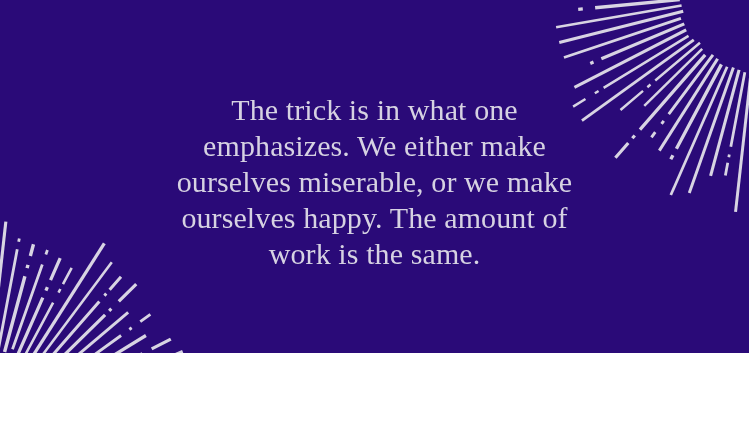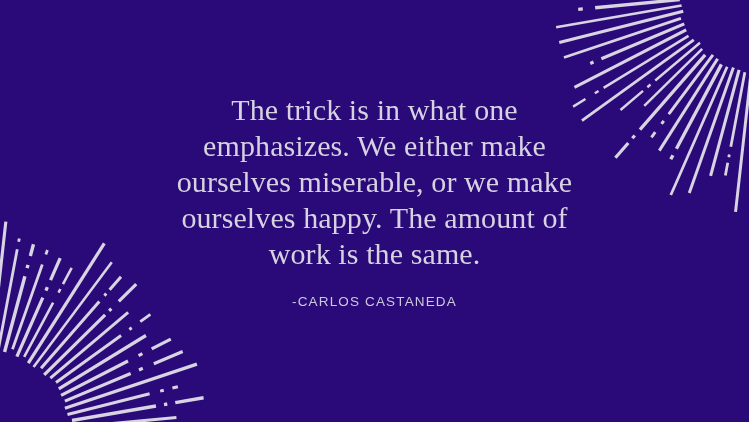--- a/index.html
+++ b/index.html
@@ -3,21 +3,21 @@
 <meta charset="utf-8">
 <style>
   html, body {
     margin: 0;
     padding: 0;
     background: #ffffff;
   }
   #canvas {
     position: relative;
     width: 749px;
-    height: 422px;
+    height: 353px;
     overflow: hidden;
     background: #2a0a78;
     font-family: "Liberation Serif", serif;
   }
   .burst-svg {
     position: absolute;
     top: 0;
     left: 0;
     width: 749px;
     height: 422px;
@@ -122,16 +122,15 @@
       <line x1="65.99" y1="460.52" x2="212.78" y2="503.38" stroke="#d8d4e3" stroke-width="2.92" stroke-linecap="butt" stroke-dasharray="96.9 10.9 3.0 11.3"></line>
       <line x1="65.54" y1="467.44" x2="189.89" y2="514.23" stroke="#d8d4e3" stroke-width="3.13" stroke-linecap="butt" stroke-dasharray="110.9 12.2 4.6 999"></line>
       <line x1="65.17" y1="474.72" x2="191.22" y2="533.41" stroke="#d8d4e3" stroke-width="3.50" stroke-linecap="butt"></line>
       <line x1="60.85" y1="480.27" x2="143.34" y2="526.58" stroke="#d8d4e3" stroke-width="3.47" stroke-linecap="butt"></line>
       <line x1="57.48" y1="486.25" x2="176.91" y2="565.77" stroke="#d8d4e3" stroke-width="3.39" stroke-linecap="butt" stroke-dasharray="106.3 5.9 3.5 7.7"></line>
       <line x1="54.20" y1="492.41" x2="158.41" y2="573.83" stroke="#d8d4e3" stroke-width="3.33" stroke-linecap="butt"></line>
     </svg>
 
   <div id="quote-block">
     <p id="quote-text">The trick is in what one emphasizes. We either make ourselves miserable, or we make ourselves happy. The amount of work is the same.</p>
-    <div id="attribution">-CARLOS CASTANEDA</div>
   </div>
 
 </div>
 
 </body></html>

